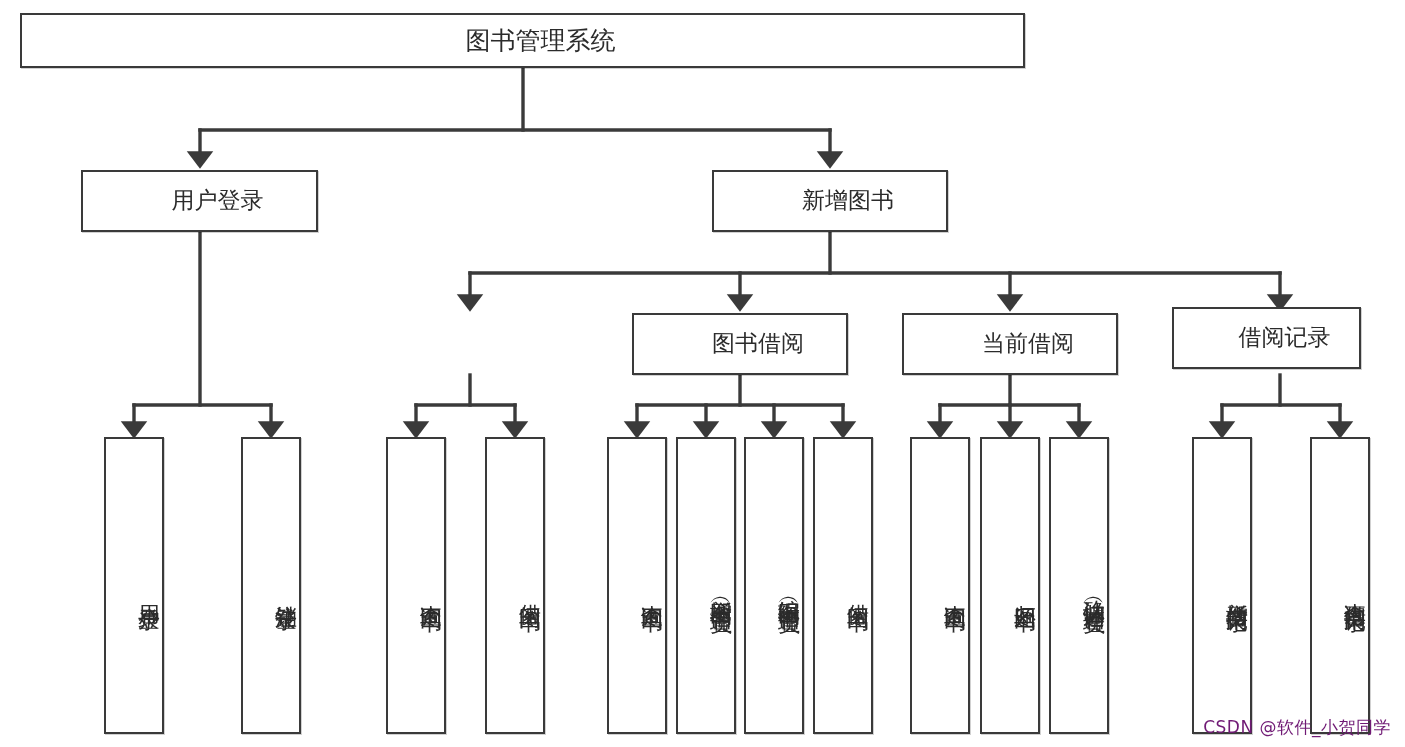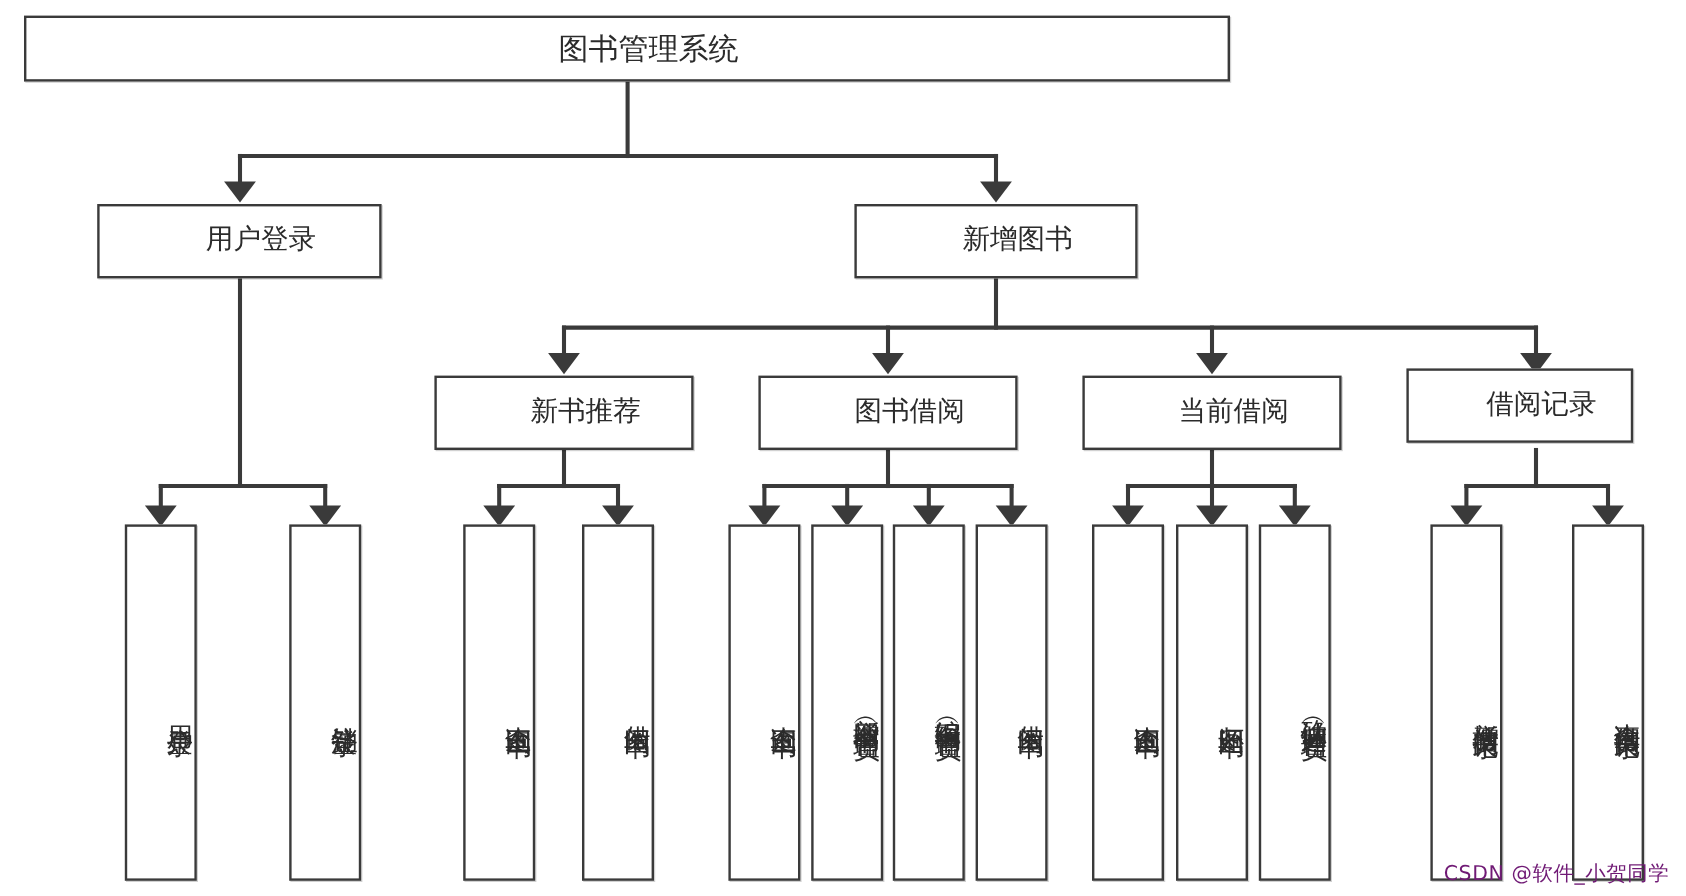--- a/index.html
+++ b/index.html
@@ -125,23 +125,20 @@
   </div>
 
   <div class="node horiz l2-node" style="left:81px; top:170px; width:237px; height:62px;">
     <span class="lbl">用户登录</span>
   </div>
 
   <div class="node horiz l2-node" style="left:712px; top:170px; width:236px; height:62px;">
     <span class="lbl">新增图书</span>
   </div>
 
-  <div class="node horiz l3-node" style="left:362px; top:313px; width:216px; height:62px;">
-    <span class="lbl">新书推荐</span>
-  </div>
 
   <div class="node horiz l3-node" style="left:902px; top:313px; width:216px; height:62px;">
     <span class="lbl">当前借阅</span>
   </div>
 
   <div class="node horiz l3-node" style="left:632px; top:313px; width:216px; height:62px;">
     <span class="lbl">图书借阅</span>
   </div>
 
   <div class="node horiz l3-node" style="left:1172px; top:307px; width:189px; height:62px;">

